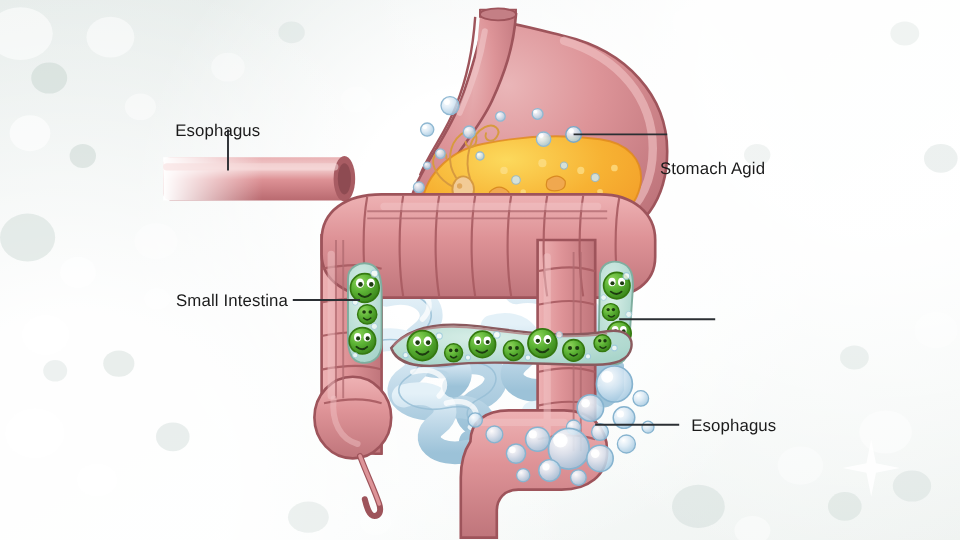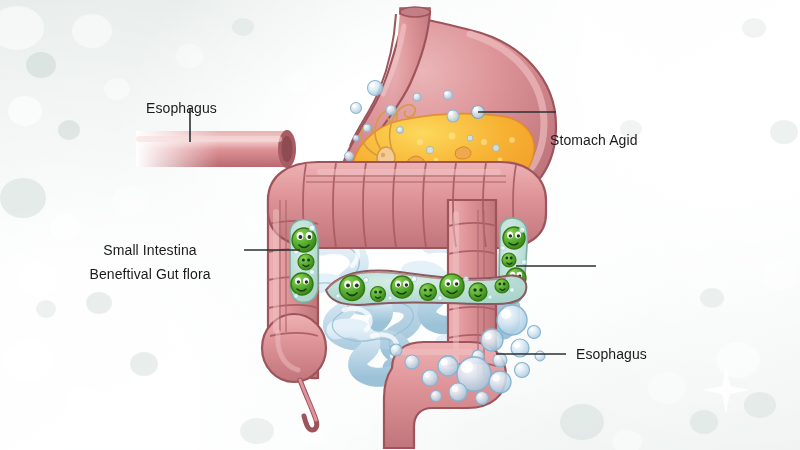--- a/index.html
+++ b/index.html
@@ -18,21 +18,21 @@
       linear-gradient(150deg,#e6ecea 0%,#eef2f1 38%,#f7faf9 66%,#eef2f0 100%);
   }
   .bokeh{position:absolute;inset:0;pointer-events:none;}
   .bokeh i{position:absolute;border-radius:50%;display:block;}
   .sparkle{position:absolute;pointer-events:none;}
   svg.art{position:absolute;left:0;top:0;width:800px;height:450px;}
   .lbl{
     position:absolute;color:#1b1b1b;font-size:14px;line-height:23px;
     letter-spacing:.1px;white-space:nowrap;
   }
-  .lbl.two{line-height:24px;white-space:normal;text-align:center;}
+  .lbl.two{line-height:24px;white-space:normal;text-align:right;}
 </style>
 </head>
 <body>
 
 <div id="stage">
 
   <div class="bokeh">
     <i style="left:-10px;top:6px;width:54px;height:44px;background:rgba(255,255,255,.55)"></i>
     <i style="left:26px;top:52px;width:30px;height:26px;background:rgba(196,210,205,.45)"></i>
     <i style="left:72px;top:14px;width:40px;height:34px;background:rgba(255,255,255,.5)"></i>
@@ -495,19 +495,18 @@
       <line x1="496" y1="354" x2="566" y2="354"></line>
     </g>
   </svg>
 
   <div class="lbl" style="left:146px;top:97px;">Esophagus</div>
 
   <div class="lbl" style="left:550px;top:101px;margin-top:28px;">Stomach Agid</div>
 
   <div class="lbl two" style="left:60px;top:238px;width:180px;">
     <span>Small Intestina</span><br>
-    <span>Beneftival Gut flora</span>
   </div>
 
 
   <div class="lbl" style="left:576px;top:343px;">Esophagus</div>
 
 </div>
 
 </body></html>

